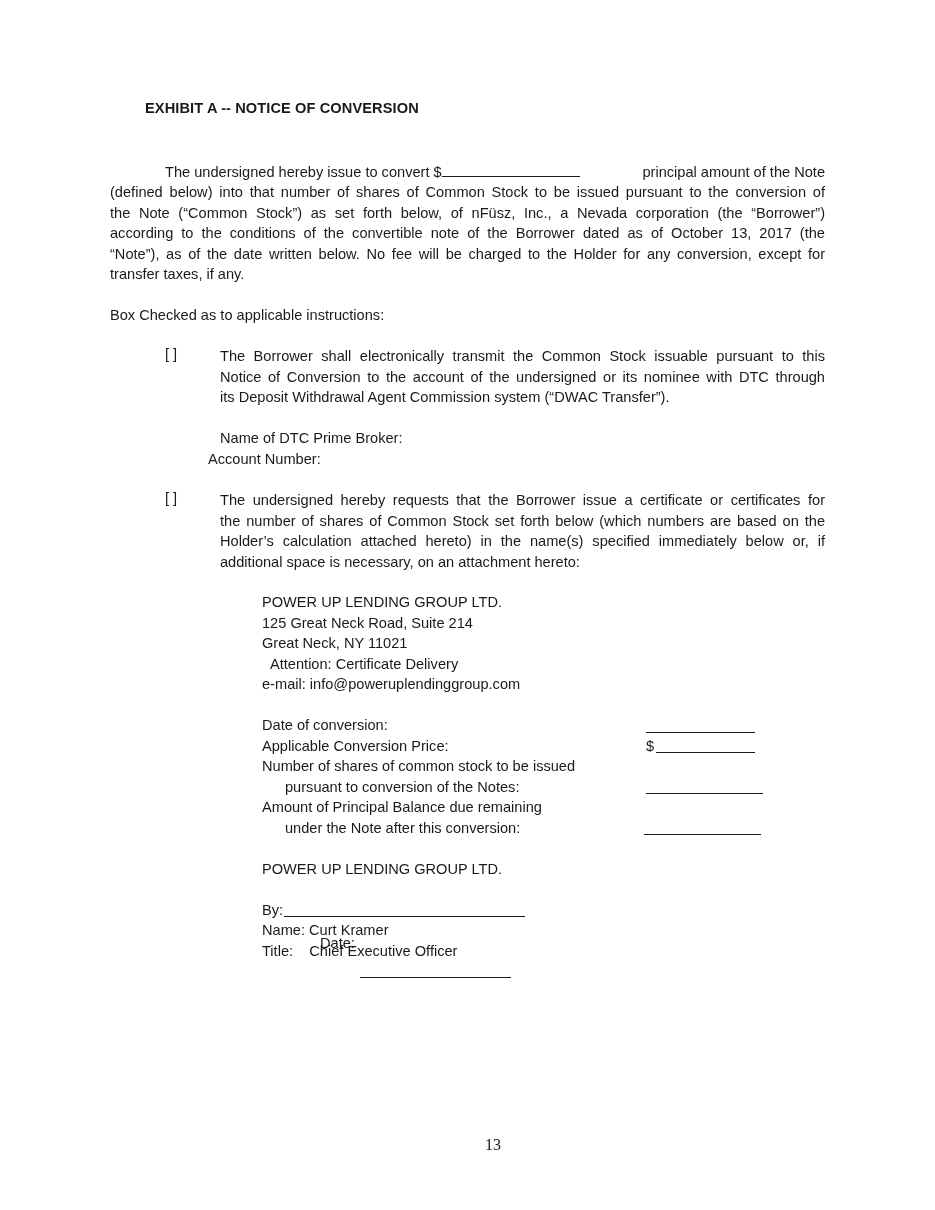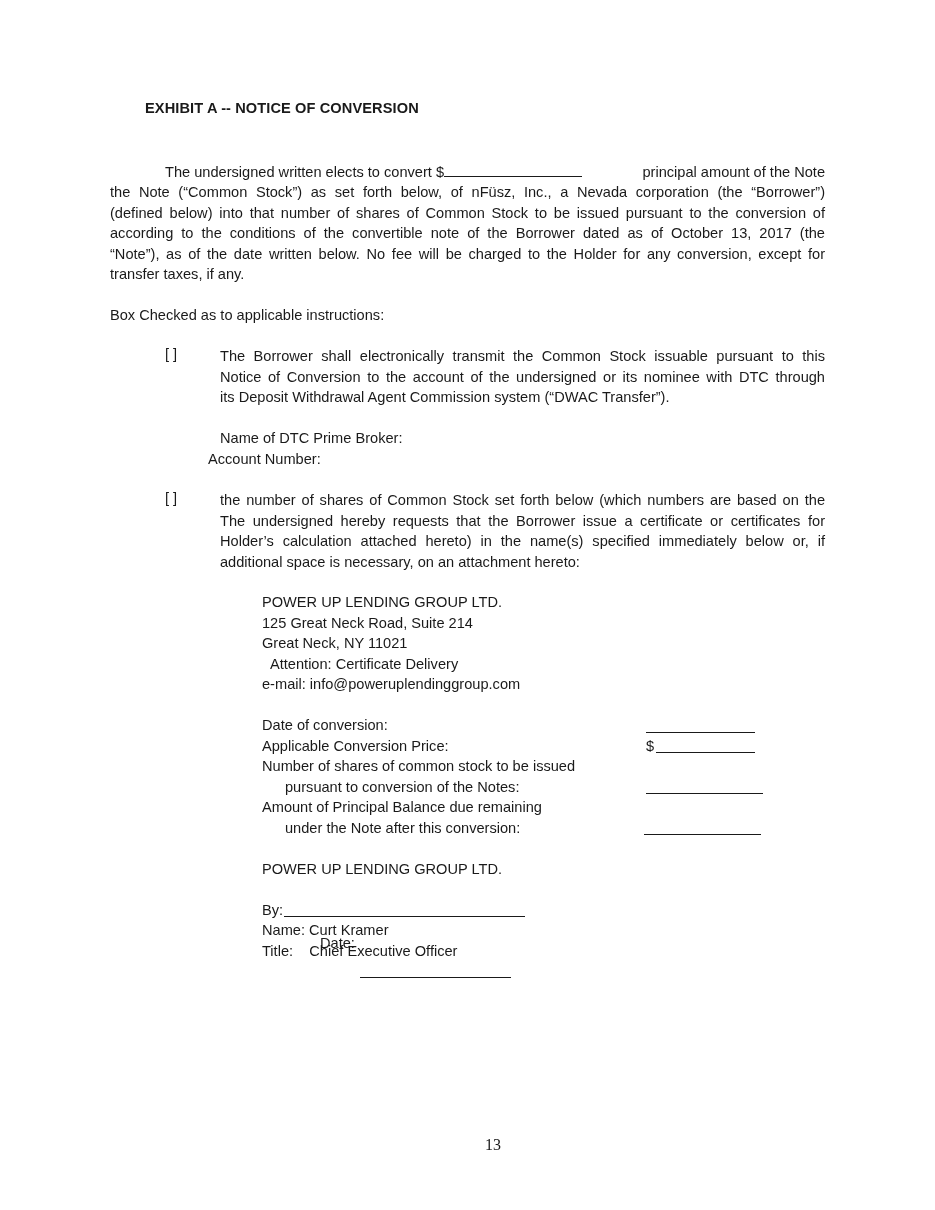--- a/index.html
+++ b/index.html
@@ -18,47 +18,47 @@
   .footer-num { position: absolute; left: 458px; top: 1136px; font-family: "Liberation Serif", serif; font-size: 16px; margin-left: 27px; }
 </style>
 </head>
 <body>
 
 <div class="page">
 
   <div class="title">EXHIBIT A -- NOTICE OF CONVERSION</div>
 
   <div class="t" style="left:165px; top:162px;">
-    <span>The undersigned written elects to convert $</span><span class="blank" style="width:138px;"></span>
+    <span>The undersigned hereby issue to convert $</span><span class="blank" style="width:138px;"></span>
   </div>
   <div class="t" style="left:620px; top:162px; width:205px; text-align:right;">principal amount of the Note</div>
 
   <div class="para" style="top:182px;">
+    <span class="justify-line">(defined below) into that number of shares of Common Stock to be issued pursuant to the conversion of</span>
     <span class="justify-line">the Note (“Common Stock”) as set forth below, of nFüsz, Inc., a Nevada corporation (the “Borrower”)</span>
-    <span class="justify-line">(defined below) into that number of shares of Common Stock to be issued pursuant to the conversion of</span>
     <span class="justify-line">according to the conditions of the convertible note of the Borrower dated as of October 13, 2017 (the</span>
     <span class="justify-line">“Note”), as of the date written below.  No fee will be charged to the Holder for any conversion, except for</span>
     <span class="last-line">transfer taxes, if any.</span>
   </div>
 
   <div class="t" style="left:110px; top:305px;">Box Checked as to applicable instructions:</div>
 
   <div class="checkbox" style="left:165px; top:346px;">[ ]</div>
   <div class="indent-block" style="top:346px;">
     <span class="justify-line">The Borrower shall electronically transmit the Common Stock issuable pursuant to this</span>
     <span class="justify-line">Notice of Conversion to the account of the undersigned or its nominee with DTC through</span>
     <span class="last-line">its Deposit Withdrawal Agent Commission system (“DWAC Transfer”).</span>
   </div>
   <div class="t" style="left:220px; top:428px;">Name of DTC Prime Broker:</div>
   <div class="t" style="left:208px; top:449px;">Account Number:</div>
 
   <div class="checkbox" style="left:165px; top:490px;">[ ]</div>
   <div class="indent-block" style="top:490px;">
+    <span class="justify-line">The undersigned hereby requests that the Borrower issue a certificate or certificates for</span>
     <span class="justify-line">the number of shares of Common Stock set forth below (which numbers are based on the</span>
-    <span class="justify-line">The undersigned hereby requests that the Borrower issue a certificate or certificates for</span>
     <span class="justify-line">Holder’s calculation attached hereto) in the name(s) specified immediately below or, if</span>
     <span class="last-line">additional space is necessary, on an attachment hereto:</span>
   </div>
 
   <div class="t" style="left:262px; top:592px;">POWER UP LENDING GROUP LTD.</div>
   <div class="t" style="left:262px; top:613px;">125 Great Neck Road, Suite 214</div>
   <div class="t" style="left:262px; top:633px;">Great Neck, NY  11021</div>
   <div class="t" style="left:270px; top:654px;">Attention: Certificate Delivery</div>
   <div class="t" style="left:262px; top:674px;">e-mail: info@poweruplendinggroup.com</div>
 

